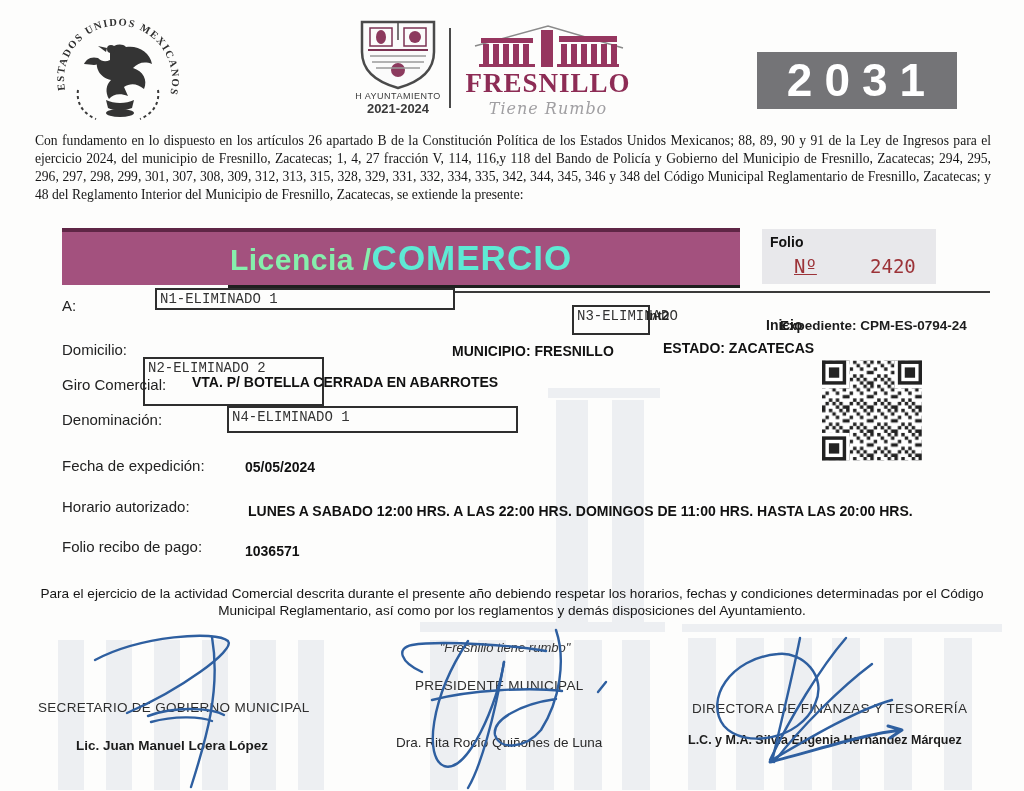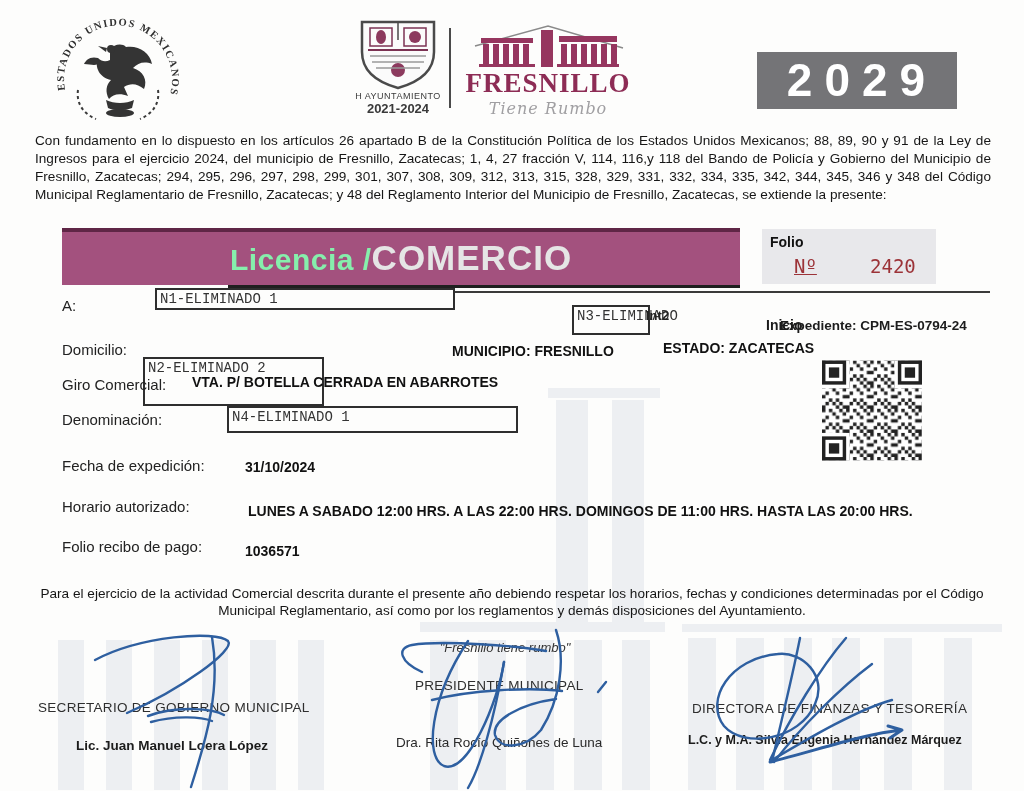--- a/index.html
+++ b/index.html
@@ -10,25 +10,25 @@
   
   .wm{position:absolute;background:#edeff2;z-index:0;}
   
   .divider{width:2px;background:#4a4a4a;}
   .ayto-txt{font-family:Liberation Sans, sans-serif;color:#3a3a3a;text-align:center;line-height:1.1;}
   .fres-name{font-family:"Liberation Serif",serif;font-weight:bold;color:#8d2c55;font-size:27px;letter-spacing:1px;}
   .fres-slogan{font-family:"DejaVu Serif",serif;font-style:italic;color:#a09fa2;font-size:16px;letter-spacing:1px;}
   .year-badge{background:#747477;color:#ffffff;font-weight:bold;font-size:46px;letter-spacing:12px;
               text-align:center;line-height:57px;padding-left:10px;}
   
-  .legal{font-size:13.6px;line-height:1.32;text-align:justify;color:#161616;}
+  .legal{font-size:13.6px;line-height:1.32;text-align:justify;color:#161616;font-family:Liberation Serif, serif;}
   
   .banner{background:#a3517e;border-top:4px solid #5f2646;text-align:center;line-height:52px;}
   .banner .t1{color:#86efac;font-size:30px;font-weight:bold;letter-spacing:.5px;}
-  .banner .t2{color:#e5e5e5;font-size:35px;font-weight:bold;letter-spacing:1px;text-align:right;}
+  .banner .t2{color:#5eead4;font-size:35px;font-weight:bold;letter-spacing:1px;text-align:right;}
   .banner-shadow{background:#1f1f1f;height:3px;}
   
   .folio-box{background:#e8e8eb;}
   .folio-label{font-size:14px;font-weight:bold;color:#111;}
   .folio-no{font-family:"DejaVu Sans Mono",monospace;color:#9c3338;font-size:19px;}
   
   .lbl{font-size:15px;color:#222;}
   .val-b{font-weight:bold;font-size:14px;color:#111;}
   .redact-box{border:2px solid #2e2e2e;background:transparent;
               font-family:"Liberation Mono",monospace;font-size:14px;color:#333;
@@ -140,21 +140,21 @@
           <rect x="128" y="22" width="6" height="20"></rect>
         <rect x="138" y="22" width="6" height="20"></rect>
           <rect x="148" y="22" width="6" height="20"></rect>
         <rect x="94" y="42" width="62" height="3"></rect>
       </g>
     </svg>
     <div class="fres-name">FRESNILLO</div>
     <div class="fres-slogan">Tiene Rumbo</div>
   </div>
 
-  <div class="abs z year-badge" style="left:757px;top:52px;width:190px;height:57px;">2029</div>
+  <div class="abs z year-badge" style="left:757px;top:52px;width:190px;height:57px;">2031</div>
 
   <div class="abs z legal" style="left:35px;top:132px;width:956px;">Con fundamento en lo dispuesto en los artículos 26 apartado B de la Constitución Política de los Estados Unidos Mexicanos; 88, 89, 90 y 91 de la Ley de Ingresos para el ejercicio 2024, del municipio de Fresnillo, Zacatecas; 1, 4, 27 fracción V, 114, 116,y 118 del Bando de Policía y Gobierno del Municipio de Fresnillo, Zacatecas; 294, 295, 296, 297, 298, 299, 301, 307, 308, 309, 312, 313, 315, 328, 329, 331, 332, 334, 335, 342, 344, 345, 346 y 348 del Código Municipal Reglamentario de Fresnillo, Zacatecas; y 48 del Reglamento Interior del Municipio de Fresnillo, Zacatecas, se extiende la presente:</div>
 
   <div class="abs z banner" style="left:62px;top:228px;width:678px;height:53px;">
     <span class="t1">Licencia /</span><span class="t2">COMERCIO</span>
   </div>
   <div class="abs z banner-shadow" style="left:228px;top:285px;width:512px;"></div>
 
   <div class="abs z folio-box" style="left:762px;top:229px;width:174px;height:55px;">
     <div class="folio-label" style="position:absolute;left:8px;top:5px;">Folio</div>
@@ -222,21 +222,21 @@
         <rect x="1" y="23" width="5" height="5" fill="#fff"></rect>
           <rect x="2" y="24" width="3" height="3" fill="#222"></rect>
       </g>
     </svg>
   </div>
 
   <div class="abs z lbl" style="left:62px;top:411px;">Denominación:</div>
   <div class="abs z redact-box" style="left:227px;top:406px;width:291px;height:27px;">N4-ELIMINADO 1</div>
 
   <div class="abs z lbl" style="left:62px;top:457px;">Fecha de expedición:</div>
-  <div class="abs z val-b" style="left:245px;top:459px;">31/10/2024</div>
+  <div class="abs z val-b" style="left:245px;top:459px;">05/05/2024</div>
 
   <div class="abs z lbl" style="left:62px;top:498px;">Horario autorizado:</div>
   <div class="abs z val-b" style="left:248px;top:503px;white-space:nowrap;">LUNES A SABADO 12:00 HRS. A LAS 22:00 HRS. DOMINGOS DE 11:00 HRS. HASTA LAS 20:00 HRS.</div>
 
   <div class="abs z lbl" style="left:62px;top:538px;">Folio recibo de pago:</div>
   <div class="abs z val-b" style="left:245px;top:543px;">1036571</div>
 
   <div class="abs z conditions" style="left:40px;top:585px;width:944px;">Para el ejercicio de la actividad Comercial descrita durante el presente año debiendo respetar los horarios, fechas y condiciones determinadas por el Código Municipal Reglamentario, así como por los reglamentos y demás disposiciones del Ayuntamiento.</div>
 
   <div class="abs z quote" style="left:380px;top:640px;width:250px;text-align:center;">"Fresnillo tiene rumbo"</div>

